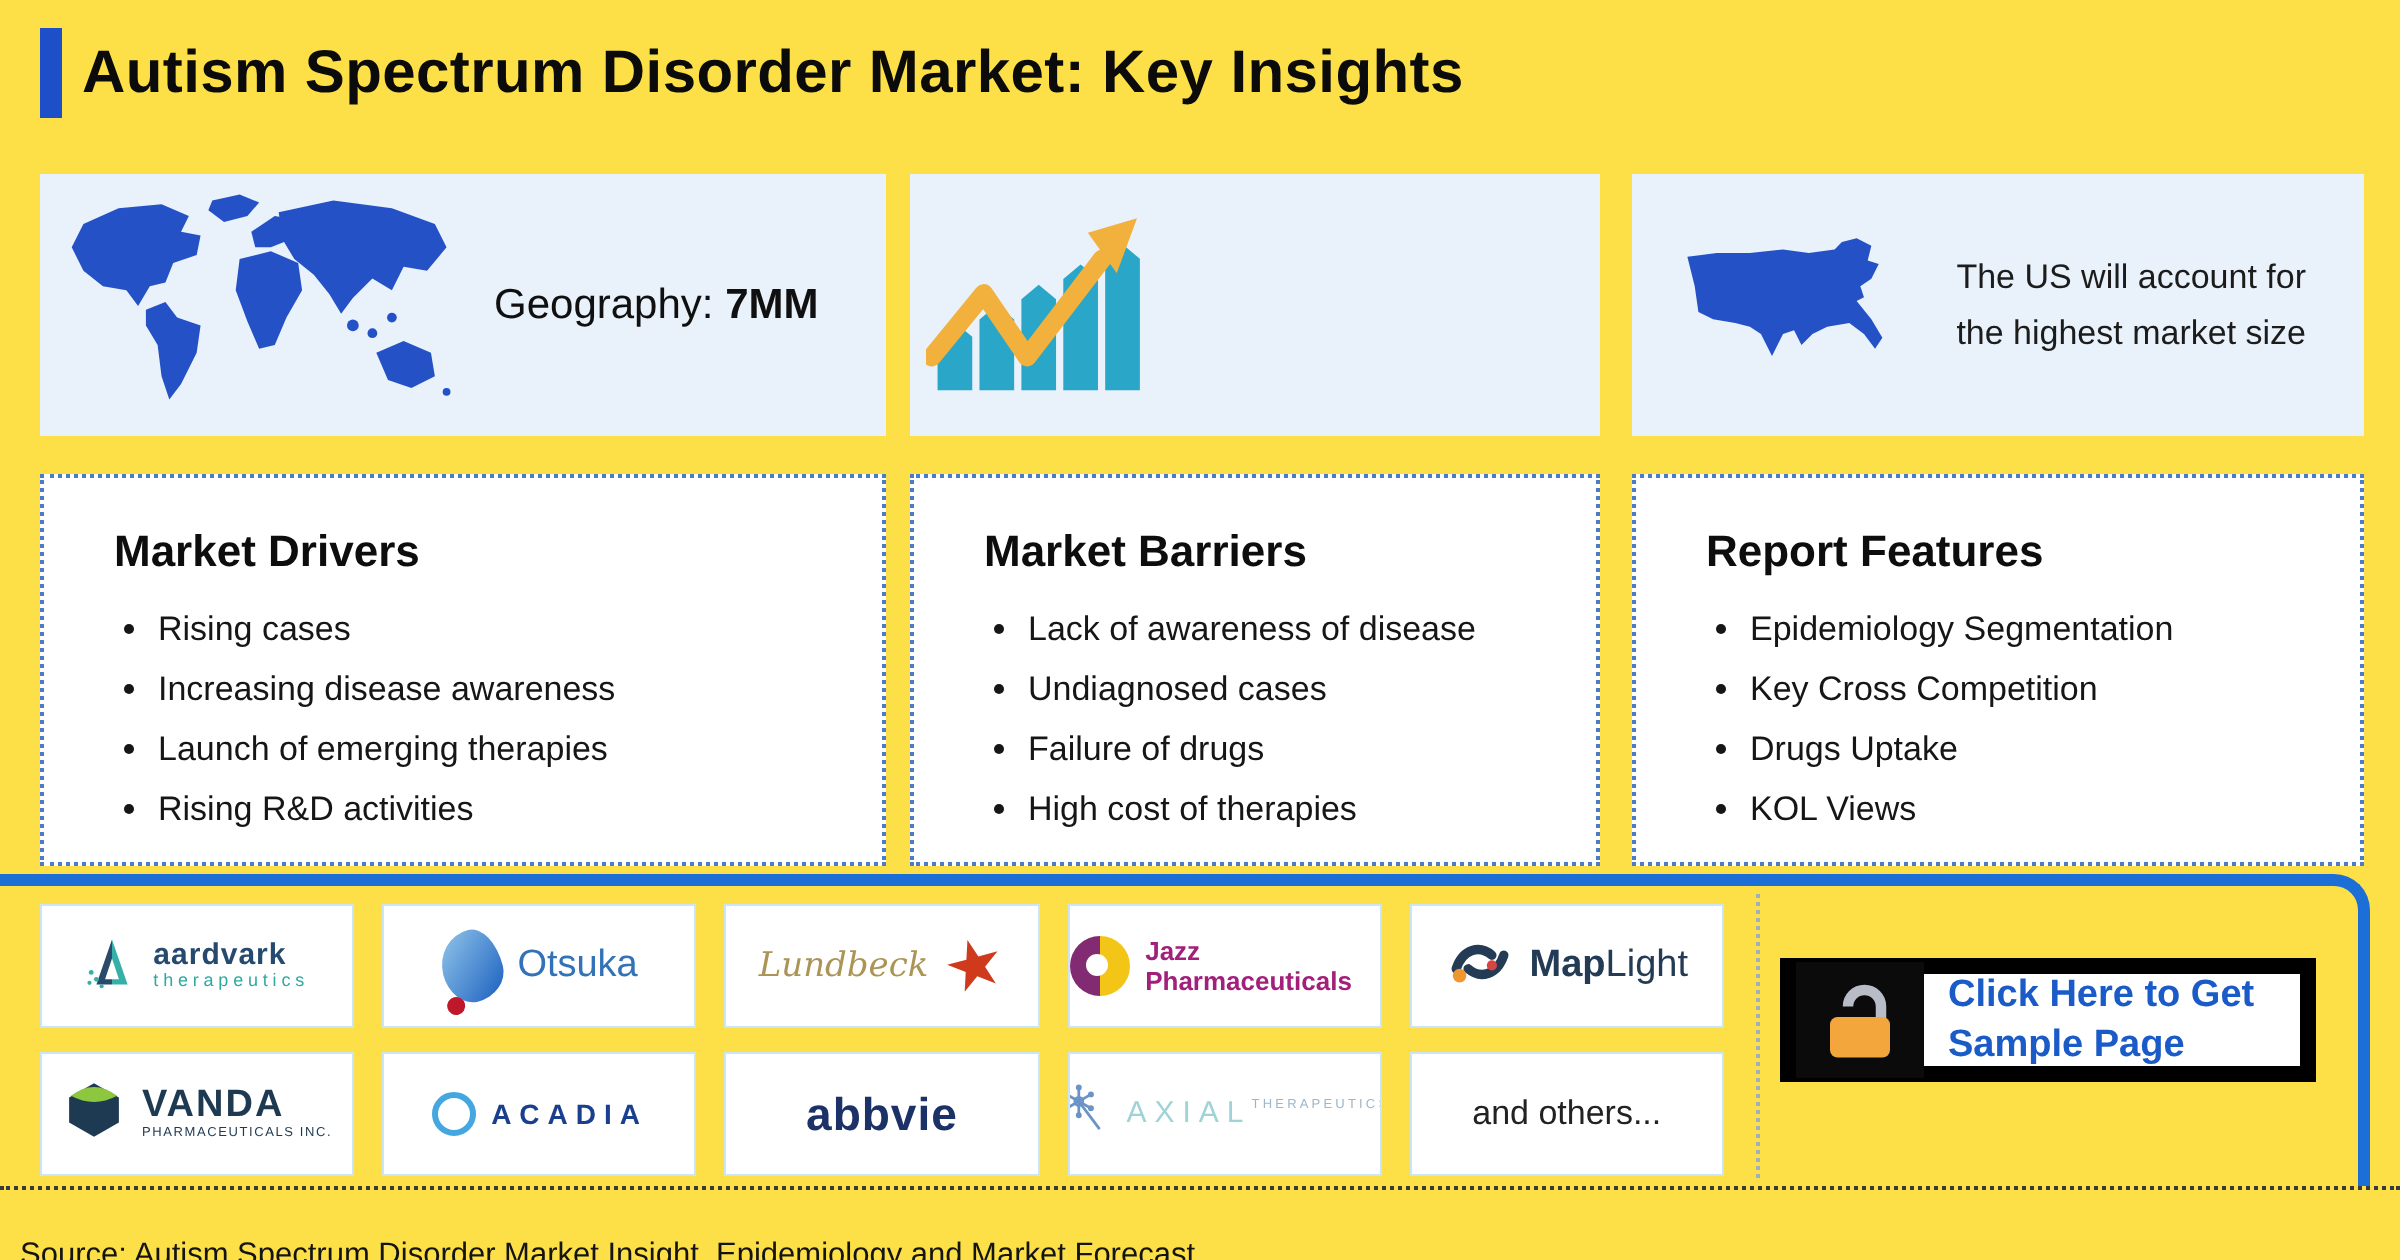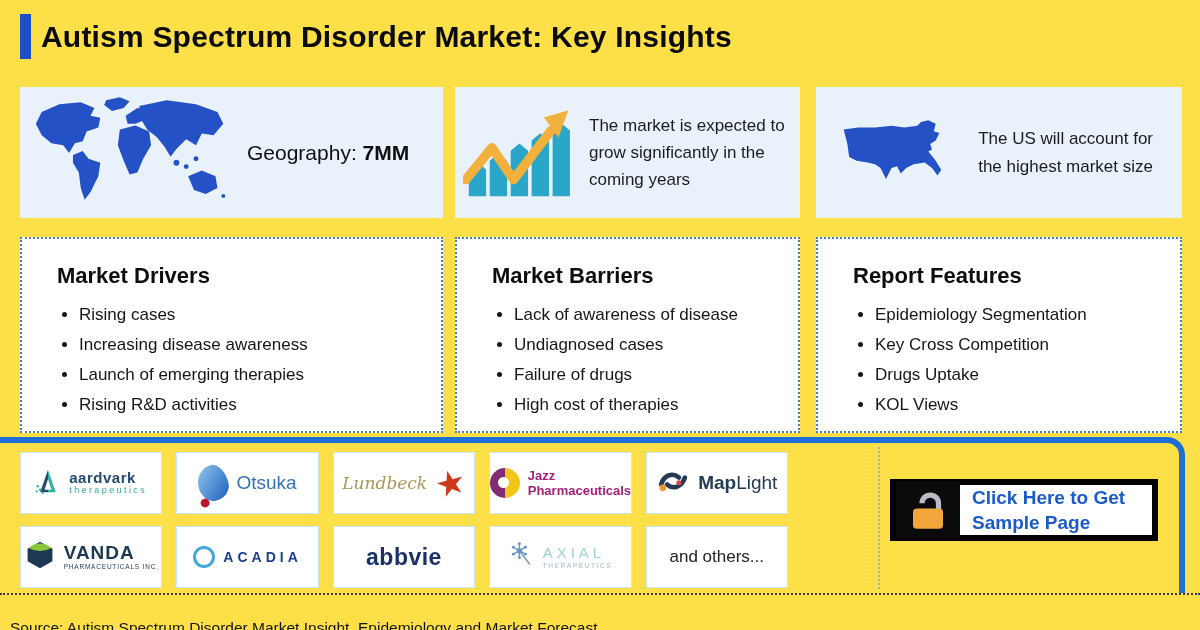--- a/index.html
+++ b/index.html
@@ -29,21 +29,21 @@
   .lb1{left:20px;width:423px;}
   .lb2{left:455px;width:345px;}
   .lb3{left:816px;width:366px;}
   .listbox h2{margin:24px 0 0 35px;font-size:22px;font-weight:bold;color:#0d0d0d;}
   .listbox ul{margin:16px 0 0 0;padding-left:57px;}
   .listbox li{font-size:17px;color:#161616;margin-bottom:10px;}
 
   
   .panel-frame{position:absolute;left:0;top:437px;width:1185px;height:156px;box-sizing:border-box;
                border-top:6px solid #1b6fd6;border-right:6px solid #1b6fd6;border-radius:0 18px 0 0;}
-  .logo-grid{position:absolute;left:20px;top:452px;width:768px;display:grid;
+  .logo-grid{position:absolute;left:20px;top:452px;width:842px;display:grid;
              grid-template-columns:repeat(5,1fr);column-gap:14px;row-gap:12px;}
   .logo-box{background:#fff;border:1px solid #c9e5f6;height:60px;display:flex;
             align-items:center;justify-content:center;gap:8px;overflow:hidden;}
   .v-divider{position:absolute;left:878px;top:447px;height:142px;border-left:2px dotted #9fb0c2;}
 
   
   .aard-col{display:flex;flex-direction:column;line-height:1.05;}
   .aard-l1{font-weight:bold;color:#254a6e;font-size:15px;letter-spacing:.5px;}
   .aard-l2{color:#2fa9a2;font-size:9px;letter-spacing:2.4px;}
   .otsuka-blob{width:30px;height:36px;background:linear-gradient(135deg,#8fc3ea 5%,#1f63c0 95%);
@@ -56,27 +56,27 @@
   .jazz-circle::after{content:"";position:absolute;left:8px;top:9px;width:11px;height:11px;border-radius:50%;background:#fff;}
   .jazz-name{color:#a21f7c;font-weight:bold;font-size:13px;}
   .maplight-name{font-size:19px;color:#243b55;}
   .maplight-name .b{font-weight:bold;}
   .vanda-col{display:flex;flex-direction:column;line-height:1;}
   .vanda-name{font-weight:bold;font-size:19px;color:#1e3a52;letter-spacing:1px;}
   .vanda-sub{font-size:6.5px;color:#1e3a52;letter-spacing:.8px;margin-top:2px;}
   .acadia-circle{width:22px;height:22px;border-radius:50%;border:3px solid #45a7e0;box-sizing:border-box;flex:none;}
   .acadia-name{font-weight:bold;font-size:14px;color:#1b3f8f;letter-spacing:4px;}
   .abbvie-name{font-weight:bold;font-size:23px;color:#1b3168;letter-spacing:.5px;}
-  .axial-col{display:flex;flex-direction:column;line-height:1.1;}
+  .axial-col{display:flex;flex-direction:row;line-height:1.1;}
   .axial-name{font-size:15px;color:#9fd3d8;letter-spacing:4px;}
   .axial-sub{font-size:6.5px;color:#9bb7c9;letter-spacing:1.6px;}
   .others-text{font-size:17px;color:#222;}
 
   
-  .cta{position:absolute;left:890px;top:479px;width:268px;height:62px;border:6px solid #000000;
+  .cta{position:absolute;left:890px;top:479px;width:268px;height:62px;border:8px solid #000000;
        background:#fff;display:flex;align-items:center;cursor:pointer;box-sizing:border-box;text-decoration:none;}
   .lock-wrap{width:64px;height:58px;background:#0b0b0b;display:flex;align-items:center;justify-content:center;flex:none;}
   .cta-text{margin-left:12px;font-weight:bold;color:#1a5bc8;font-size:19px;line-height:1.32;}
 
   
   .footer-line{position:absolute;left:0;top:593px;width:1200px;border-top:2px dotted #3a3a3a;}
   .source{position:absolute;left:10px;top:603px;font-size:15.5px;color:#141414;}
   .brand{position:absolute;right:14px;top:599px;display:flex;align-items:flex-end;gap:2px;margin-top:48px;}
   .brand-bars{display:flex;align-items:flex-end;gap:1.5px;padding-bottom:3px;}
   .brand-bars i{display:block;width:3px;}
@@ -122,21 +122,20 @@
           <path d="M8 125 L8 88 L20 78 L32 88 L32 125 Z"></path>
           <path d="M37 125 L37 76 L49 66 L61 76 L61 125 Z"></path>
           <path d="M66 125 L66 62 L78 52 L90 62 L90 125 Z"></path>
           <path d="M95 125 L95 48 L107 38 L119 48 L119 125 Z"></path>
           <path d="M124 125 L124 34 L136 24 L148 34 L148 125 Z"></path>
         </g>
         <polyline points="4,102 40,58 70,102 122,34" fill="none" stroke="#f1b13c" stroke-width="13" stroke-linejoin="round" stroke-linecap="round"></polyline>
         <polygon points="146,6 112,16 132,44" fill="#f1b13c"></polygon>
       </svg>
     </span>
-    <p class="card-text">The market is expected to grow significantly in the coming years</p>
   </section>
 
   <section class="card card3">
     <span class="icon-wrap">
       <svg width="115" height="70" viewBox="0 0 125 75">
         <path fill="#2452c6" d="M4 14 L20 12 L38 12 L56 10 L70 12 L84 10 L88 6 L96 4 L104 8 L102 16 L108 18 L104 26 L98 30 L100 36 L96 38 L104 48 L110 58 L106 64 L100 56 L92 50 L80 52 L72 56 L66 62 L62 54 L56 56 L50 68 L44 56 L38 52 L30 50 L18 48 L10 44 L8 30 Z"></path>
       </svg>
     </span>
     <p class="card-text">The US will account for the highest market size</p>
   </section>

